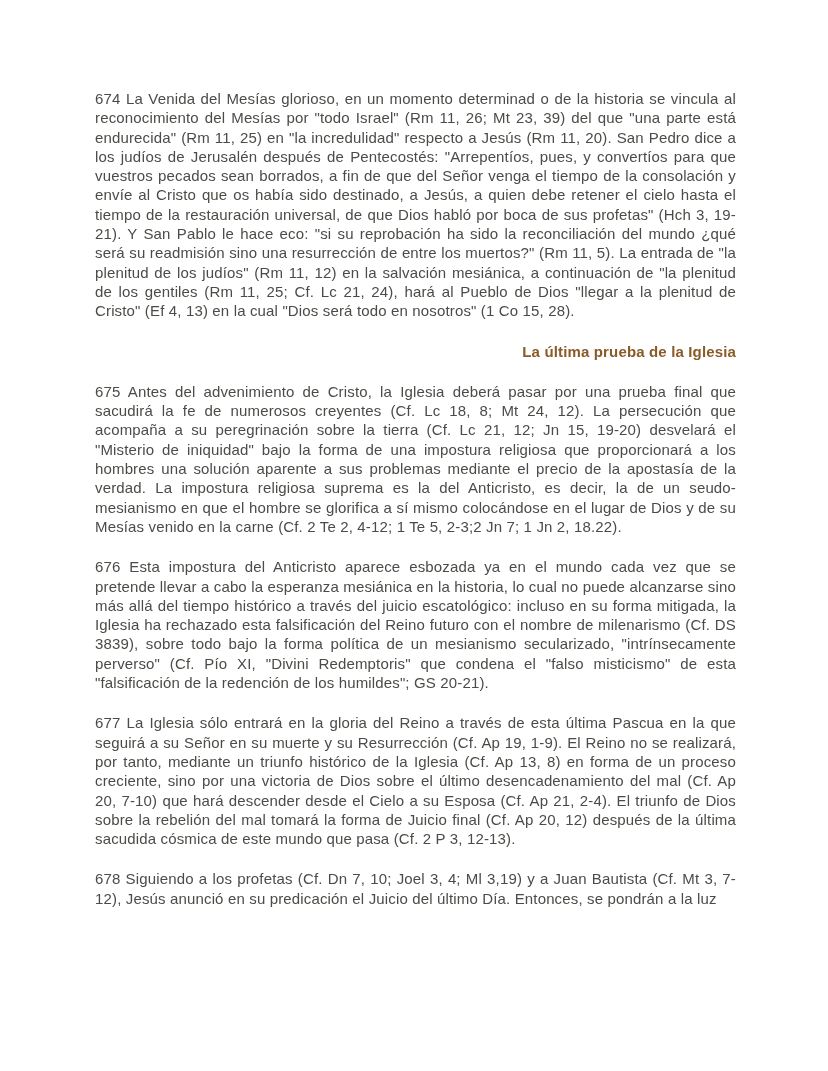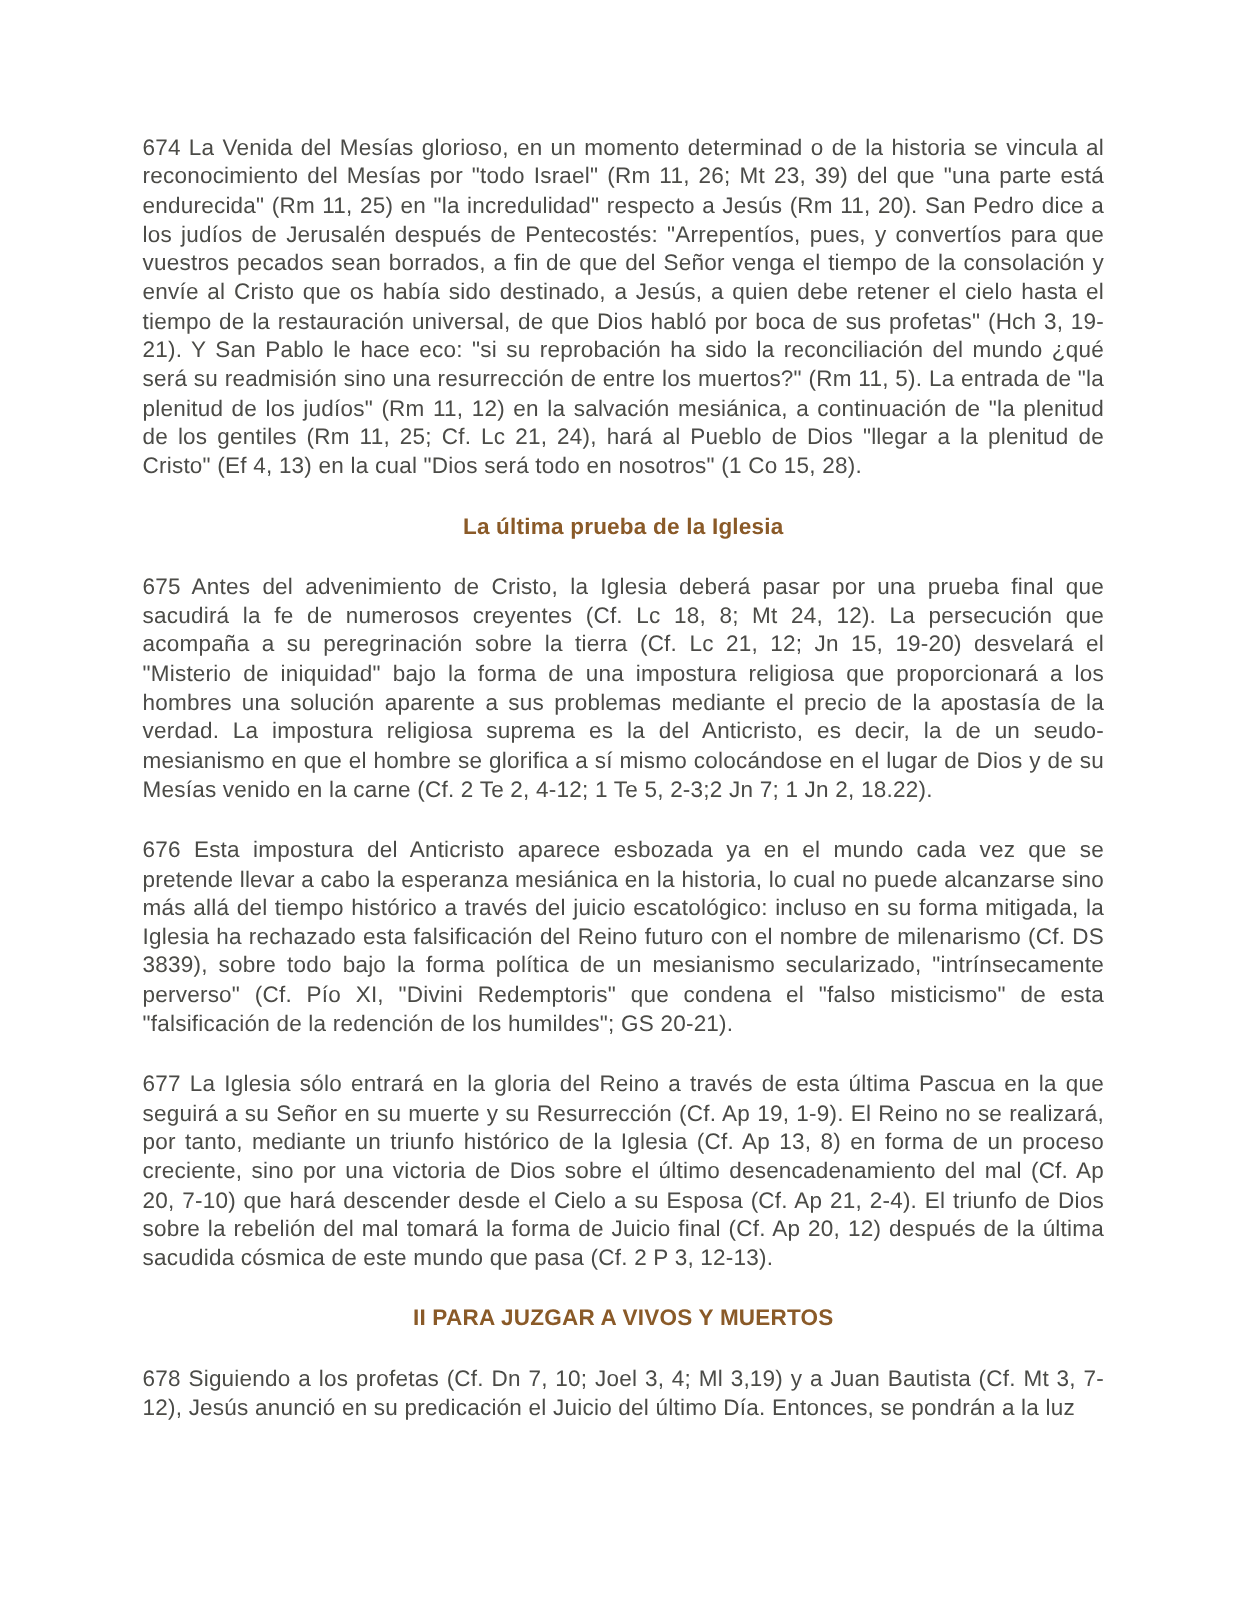--- a/index.html
+++ b/index.html
@@ -28,36 +28,35 @@
   }
   .para:last-child {
     margin-bottom: 16px;
   }
   .section-heading {
     margin: 2px 0 21px 0;
     font-size: 15px;
     font-weight: bold;
     letter-spacing: 0.15px;
     color: var(--heading-color, #8a5a28);
-    text-align: center;
+    text-align: right;
   }
   .section-heading.centered {
     text-align: center;
   }
 </style>
 </head>
 <body>
 
 <div class="page">
   <p class="para">674 La Venida del Mesías glorioso, en un momento determinad o de la historia se vincula al reconocimiento del Mesías por "todo Israel" (Rm 11, 26; Mt 23, 39) del que "una parte está endurecida" (Rm 11, 25) en "la incredulidad" respecto a Jesús (Rm 11, 20). San Pedro dice a los judíos de Jerusalén después de Pentecostés: "Arrepentíos, pues, y convertíos para que vuestros pecados sean borrados, a fin de que del Señor venga el tiempo de la consolación y envíe al Cristo que os había sido destinado, a Jesús, a quien debe retener el cielo hasta el tiempo de la restauración universal, de que Dios habló por boca de sus profetas" (Hch 3, 19-21). Y San Pablo le hace eco: "si su reprobación ha sido la reconciliación del mundo ¿qué será su readmisión sino una resurrección de entre los muertos?" (Rm 11, 5). La entrada de "la plenitud de los judíos" (Rm 11, 12) en la salvación mesiánica, a continuación de "la plenitud de los gentiles (Rm 11, 25; Cf. Lc 21, 24), hará al Pueblo de Dios "llegar a la plenitud de Cristo" (Ef 4, 13) en la cual "Dios será todo en nosotros" (1 Co 15, 28).</p>
 
   <h2 class="section-heading">La última prueba de la Iglesia</h2>
 
   <p class="para">675 Antes del advenimiento de Cristo, la Iglesia deberá pasar por una prueba final que sacudirá la fe de numerosos creyentes (Cf. Lc 18, 8; Mt 24, 12). La persecución que acompaña a su peregrinación sobre la tierra (Cf. Lc 21, 12; Jn 15, 19-20) desvelará el "Misterio de iniquidad" bajo la forma de una impostura religiosa que proporcionará a los hombres una solución aparente a sus problemas mediante el precio de la apostasía de la verdad. La impostura religiosa suprema es la del Anticristo, es decir, la de un seudo-mesianismo en que el hombre se glorifica a sí mismo colocándose en el lugar de Dios y de su Mesías venido en la carne (Cf. 2 Te 2, 4-12; 1 Te 5, 2-3;2 Jn 7; 1 Jn 2, 18.22).</p>
 
   <p class="para">676 Esta impostura del Anticristo aparece esbozada ya en el mundo cada vez que se pretende llevar a cabo la esperanza mesiánica en la historia, lo cual no puede alcanzarse sino más allá del tiempo histórico a través del juicio escatológico: incluso en su forma mitigada, la Iglesia ha rechazado esta falsificación del Reino futuro con el nombre de milenarismo (Cf. DS 3839), sobre todo bajo la forma política de un mesianismo secularizado, "intrínsecamente perverso" (Cf. Pío XI, "Divini Redemptoris" que condena el "falso misticismo" de esta "falsificación de la redención de los humildes"; GS 20-21).</p>
 
   <p class="para">677 La Iglesia sólo entrará en la gloria del Reino a través de esta última Pascua en la que seguirá a su Señor en su muerte y su Resurrección (Cf. Ap 19, 1-9). El Reino no se realizará, por tanto, mediante un triunfo histórico de la Iglesia (Cf. Ap 13, 8) en forma de un proceso creciente, sino por una victoria de Dios sobre el último desencadenamiento del mal (Cf. Ap 20, 7-10) que hará descender desde el Cielo a su Esposa (Cf. Ap 21, 2-4). El triunfo de Dios sobre la rebelión del mal tomará la forma de Juicio final (Cf. Ap 20, 12) después de la última sacudida cósmica de este mundo que pasa (Cf. 2 P 3, 12-13).</p>
 
-  <h2 class="section-heading centered">II PARA JUZGAR A VIVOS Y MUERTOS</h2>
 
   <p class="para">678 Siguiendo a los profetas (Cf. Dn 7, 10; Joel 3, 4; Ml 3,19) y a Juan Bautista (Cf. Mt 3, 7-12), Jesús anunció en su predicación el Juicio del último Día. Entonces, se pondrán a la luz</p>
 </div>
 
 </body></html>

